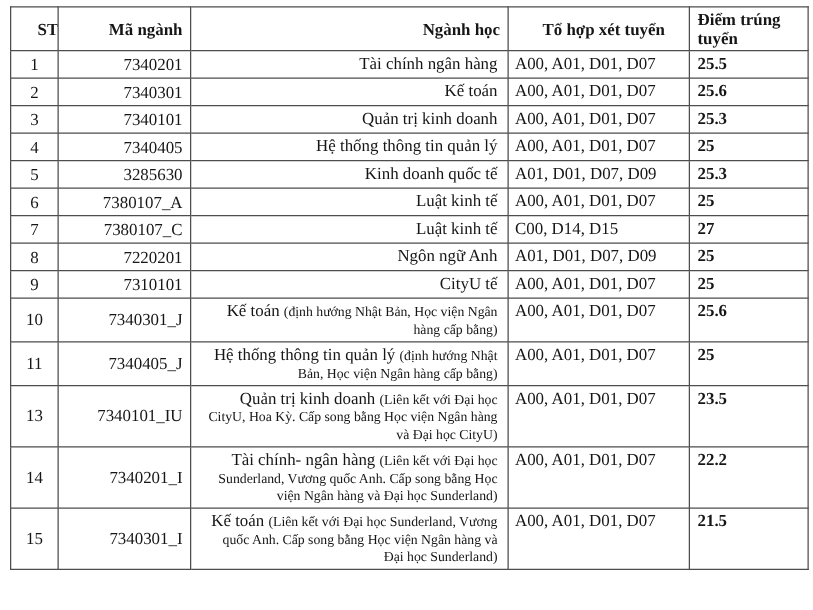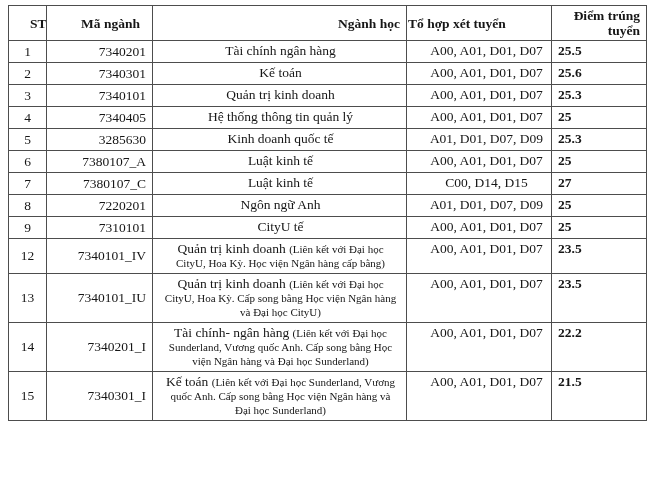--- a/index.html
+++ b/index.html
@@ -24,30 +24,30 @@
   th, td {
     border: 1px solid #4d4d4d;
     font-size: 13.5px;
     line-height: 14px;
     padding: 3px 6px;
     overflow: hidden;
   }
   thead tr { height: 32px; }
   thead th { font-weight: bold; vertical-align: middle; padding: 2px 6px; line-height: 15px; }
   th.h-stt   { text-align: center; padding-left: 21px; }
-  th.h-ma    { text-align: center; padding-left: 28px; font-family: Liberation Serif, serif; }
+  th.h-ma    { text-align: right; padding-left: 28px; font-family: Liberation Serif, serif; }
   th.h-nganh { text-align: right; padding-left: 10px; }
-  th.h-tohop { text-align: left; padding-left: 1px; }
-  th.h-diem  { text-align: right; }
+  th.h-tohop { text-align: left; padding-left: 27px; }
+  th.h-diem  { text-align: left; }
 
   tbody tr { height: 22px; }
   td.c-stt   { text-align: center; vertical-align: middle; }
   td.c-ma    { text-align: right; vertical-align: middle; padding-left: 10px; }
-  td.c-nganh { text-align: center; vertical-align: top; padding-left: 10px; padding-right: 8px; }
-  td.c-tohop { text-align: center; vertical-align: top; padding-left: 21px; }
+  td.c-nganh { text-align: right; vertical-align: top; padding-left: 10px; padding-right: 8px; }
+  td.c-tohop { text-align: left; vertical-align: top; padding-left: 5px; }
   td.c-diem  { text-align: left; vertical-align: top; font-weight: bold; }
 
   .prog-note { font-size: 11px; line-height: 12px; }
 </style>
 </head>
 <body>
 
 <div class="wrap">
   <table class="score-table">
     <colgroup>
@@ -159,32 +159,42 @@
     <td class="c-stt">9</td>
     <td class="c-ma">7310101</td>
     <td class="c-nganh">
       <span class="prog-name">CityU tế</span>
       
     </td>
     <td class="c-tohop">A00, A01, D01, D07</td>
     <td class="c-diem">25</td>
   </tr>
 
-
-
-  <tr>
-    <td class="c-stt">12</td>
-    <td class="c-ma">7340101_IV</td>
-    <td class="c-nganh">
-      <span class="prog-name">Quản trị kinh doanh</span>
-      <span class="prog-note">(Liên kết với Đại học CityU, Hoa Kỳ. Học viện Ngân hàng cấp bằng)</span>
-    </td>
-    <td class="c-tohop">A00, A01, D01, D07</td>
-    <td class="c-diem">23.5</td>
-  </tr>
+  <tr>
+    <td class="c-stt">10</td>
+    <td class="c-ma">7340301_J</td>
+    <td class="c-nganh">
+      <span class="prog-name">Kế toán</span>
+      <span class="prog-note">(định hướng Nhật Bản, Học viện Ngân hàng cấp bằng)</span>
+    </td>
+    <td class="c-tohop">A00, A01, D01, D07</td>
+    <td class="c-diem">25.6</td>
+  </tr>
+
+  <tr>
+    <td class="c-stt">11</td>
+    <td class="c-ma">7340405_J</td>
+    <td class="c-nganh">
+      <span class="prog-name">Hệ thống thông tin quản lý</span>
+      <span class="prog-note">(định hướng Nhật Bản, Học viện Ngân hàng cấp bằng)</span>
+    </td>
+    <td class="c-tohop">A00, A01, D01, D07</td>
+    <td class="c-diem">25</td>
+  </tr>
+
 
   <tr>
     <td class="c-stt">13</td>
     <td class="c-ma">7340101_IU</td>
     <td class="c-nganh">
       <span class="prog-name">Quản trị kinh doanh</span>
       <span class="prog-note">(Liên kết với Đại học CityU, Hoa Kỳ. Cấp song bằng Học viện Ngân hàng và Đại học CityU)</span>
     </td>
     <td class="c-tohop">A00, A01, D01, D07</td>
     <td class="c-diem">23.5</td>

